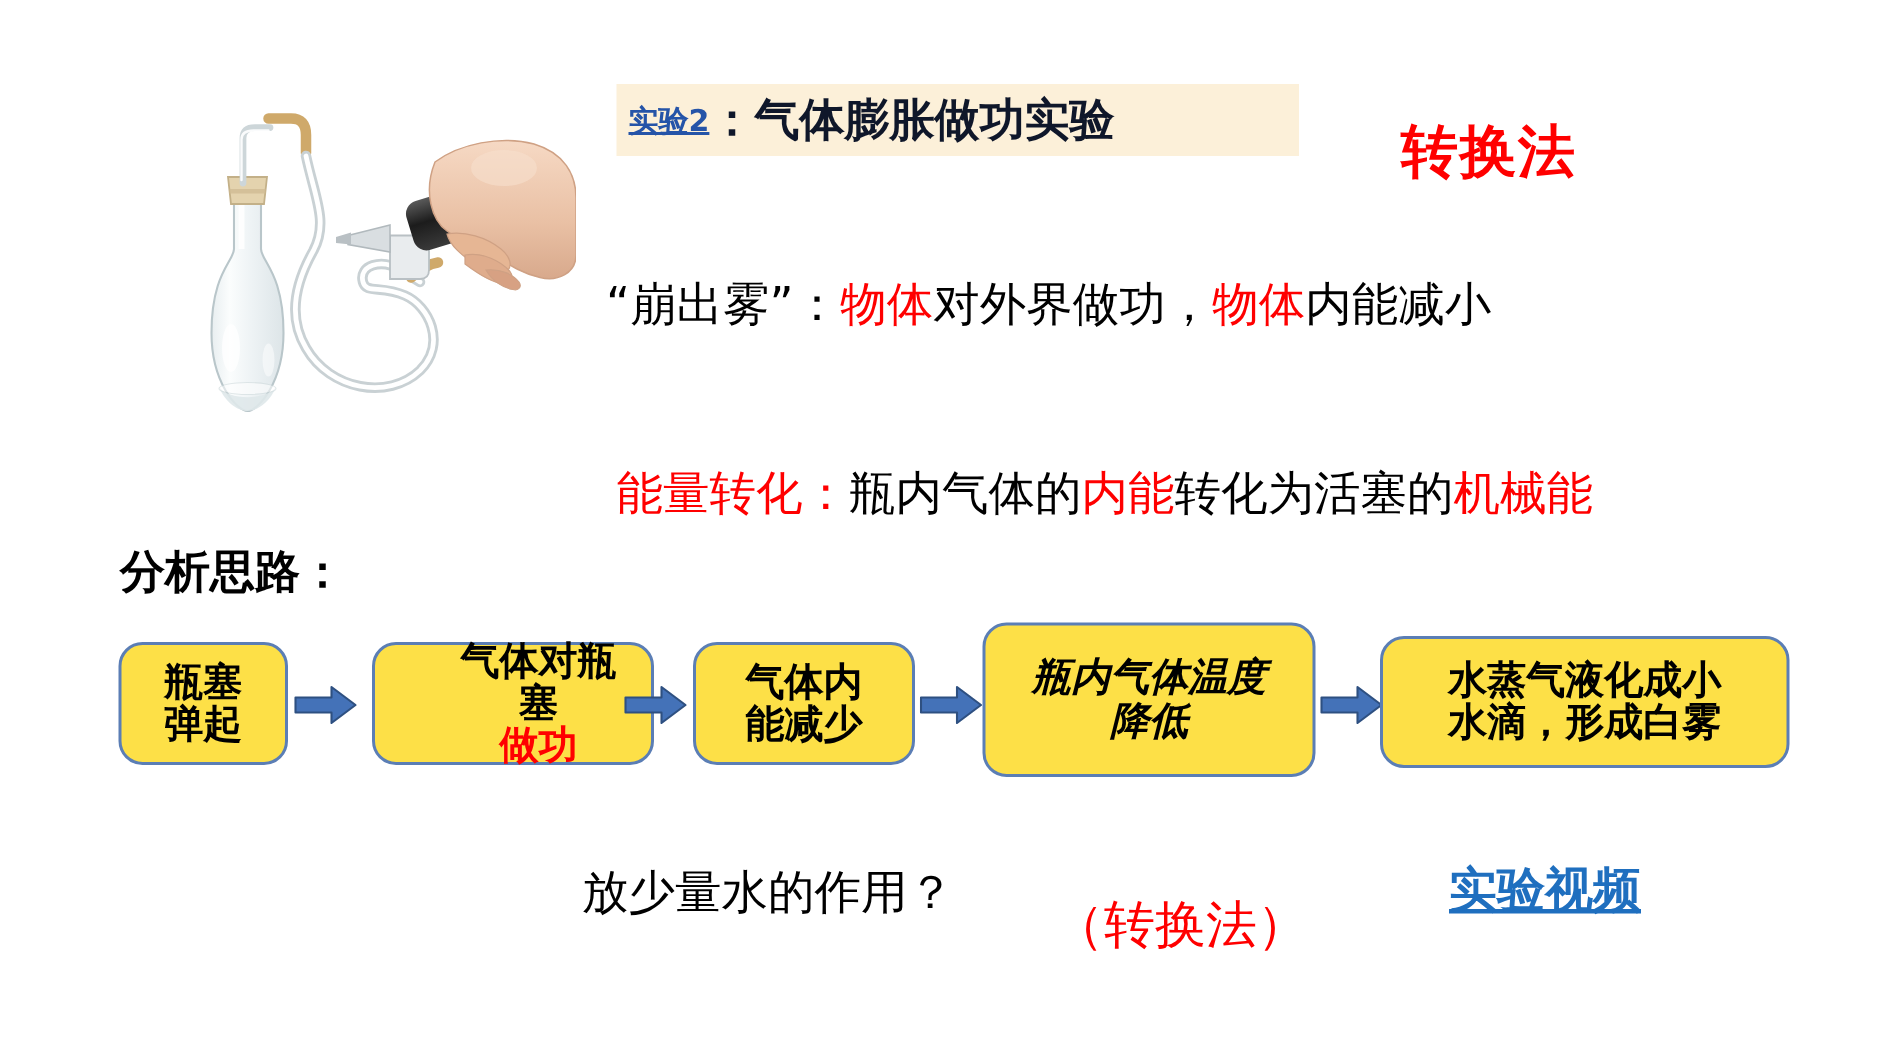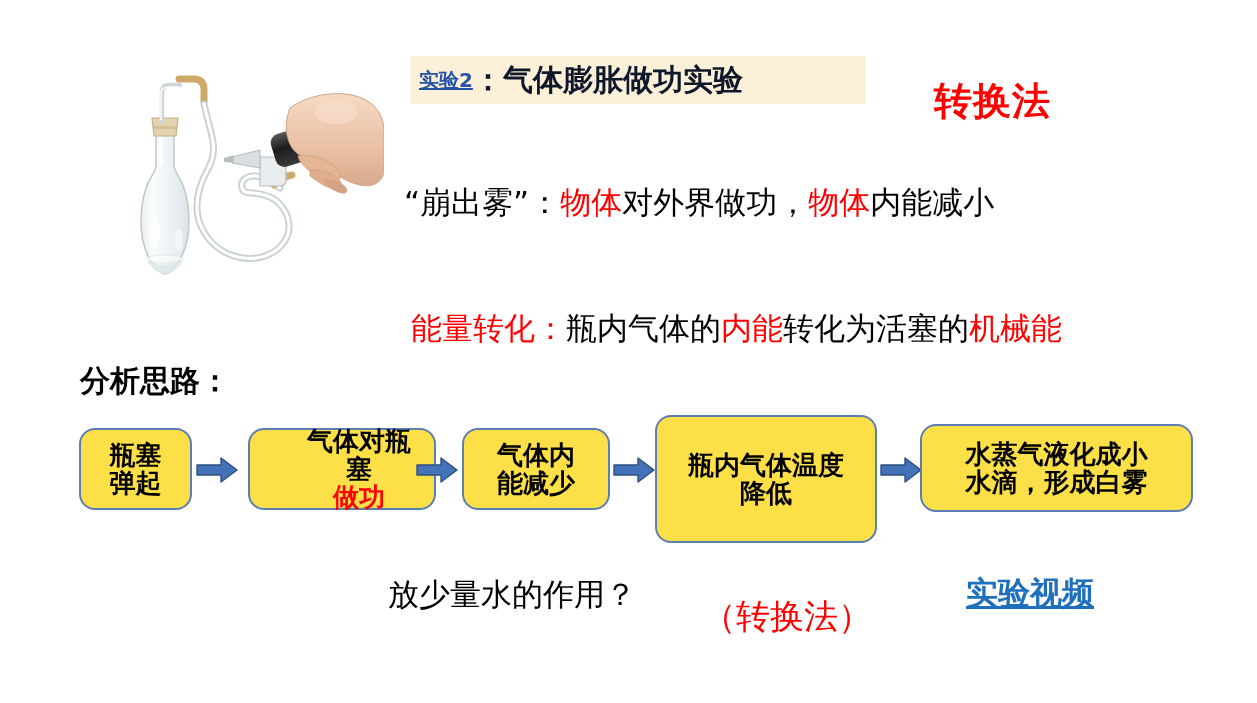--- a/index.html
+++ b/index.html
@@ -103,21 +103,21 @@
     line-height: 1.08;
     font-size: 26px;
     font-weight: bold;
     color: #000000;
   }
   .flow-box span { display: block; }
 
   #flow-box-1 { left: 79px;  top: 428px; width: 113px; height: 82px; }
   #flow-box-2 { left: 248px; top: 428px; width: 188px; height: 82px; padding-left: 34px; }
   #flow-box-3 { left: 462px; top: 428px; width: 148px; height: 82px; }
-  #flow-box-4 { left: 655px; top: 415px; width: 222px; height: 128px; }
+  #flow-box-4 { left: 655px; top: 415px; width: 222px; height: 103px; font-style: italic; }
   #flow-box-5 { left: 920px; top: 424px; width: 273px; height: 88px; }
 
   .flow-arrow { position: absolute; }
   #flow-arrow-1 { left: 196px; top: 456px; }
   #flow-arrow-2 { left: 416px; top: 456px; }
   #flow-arrow-3 { left: 613px; top: 456px; }
   #flow-arrow-4 { left: 880px; top: 456px; }
 
   
   #footer-question {

